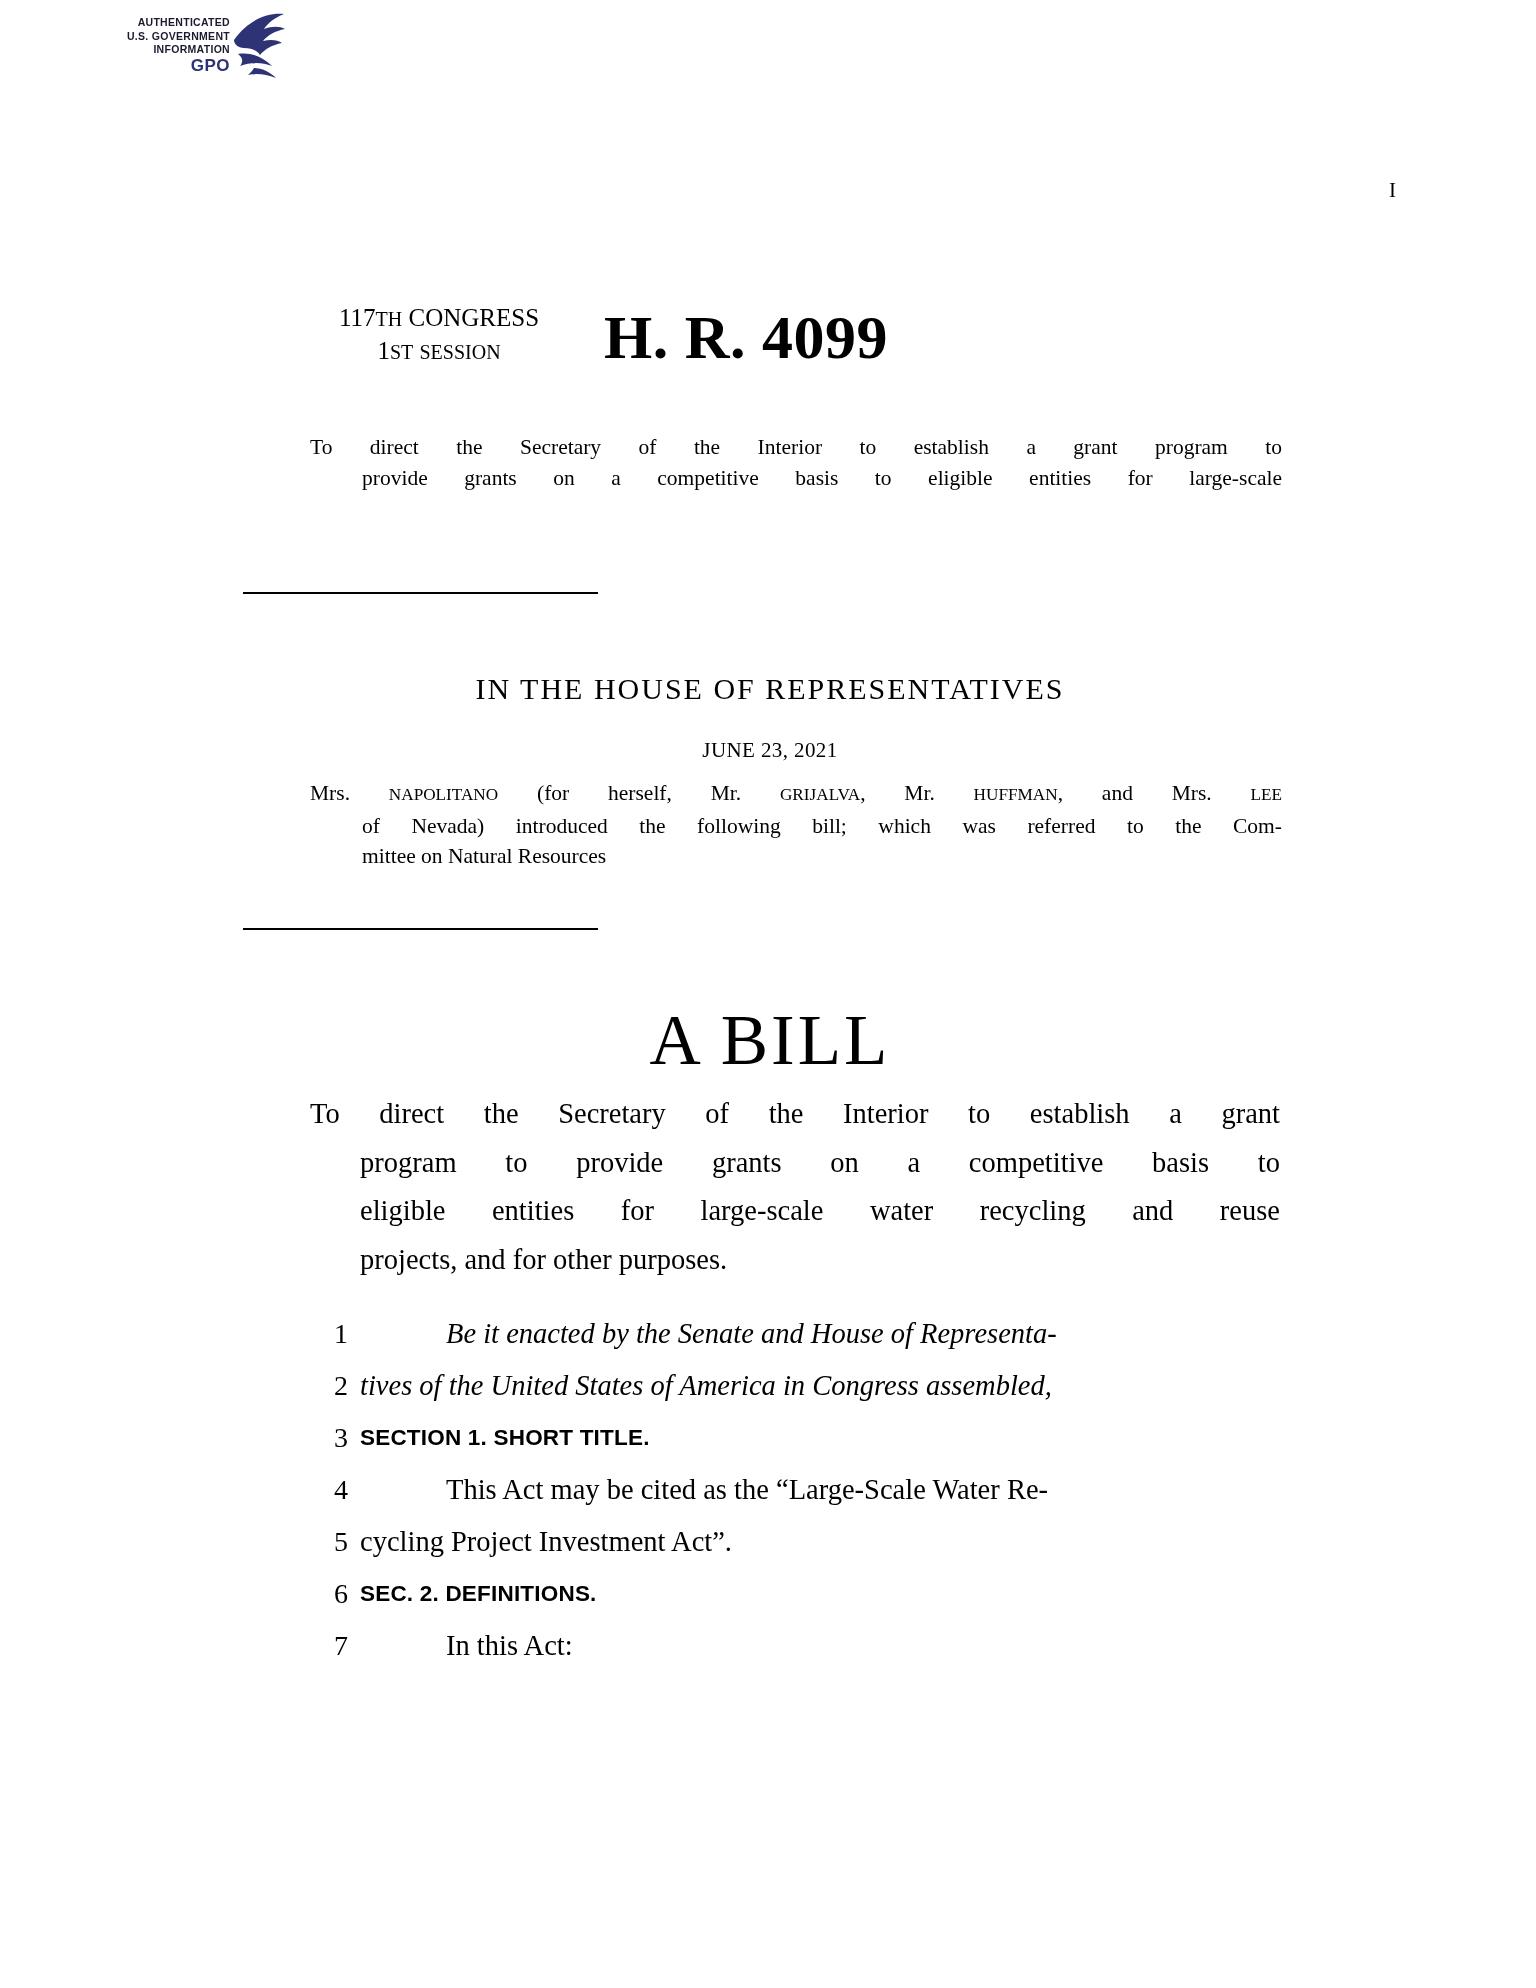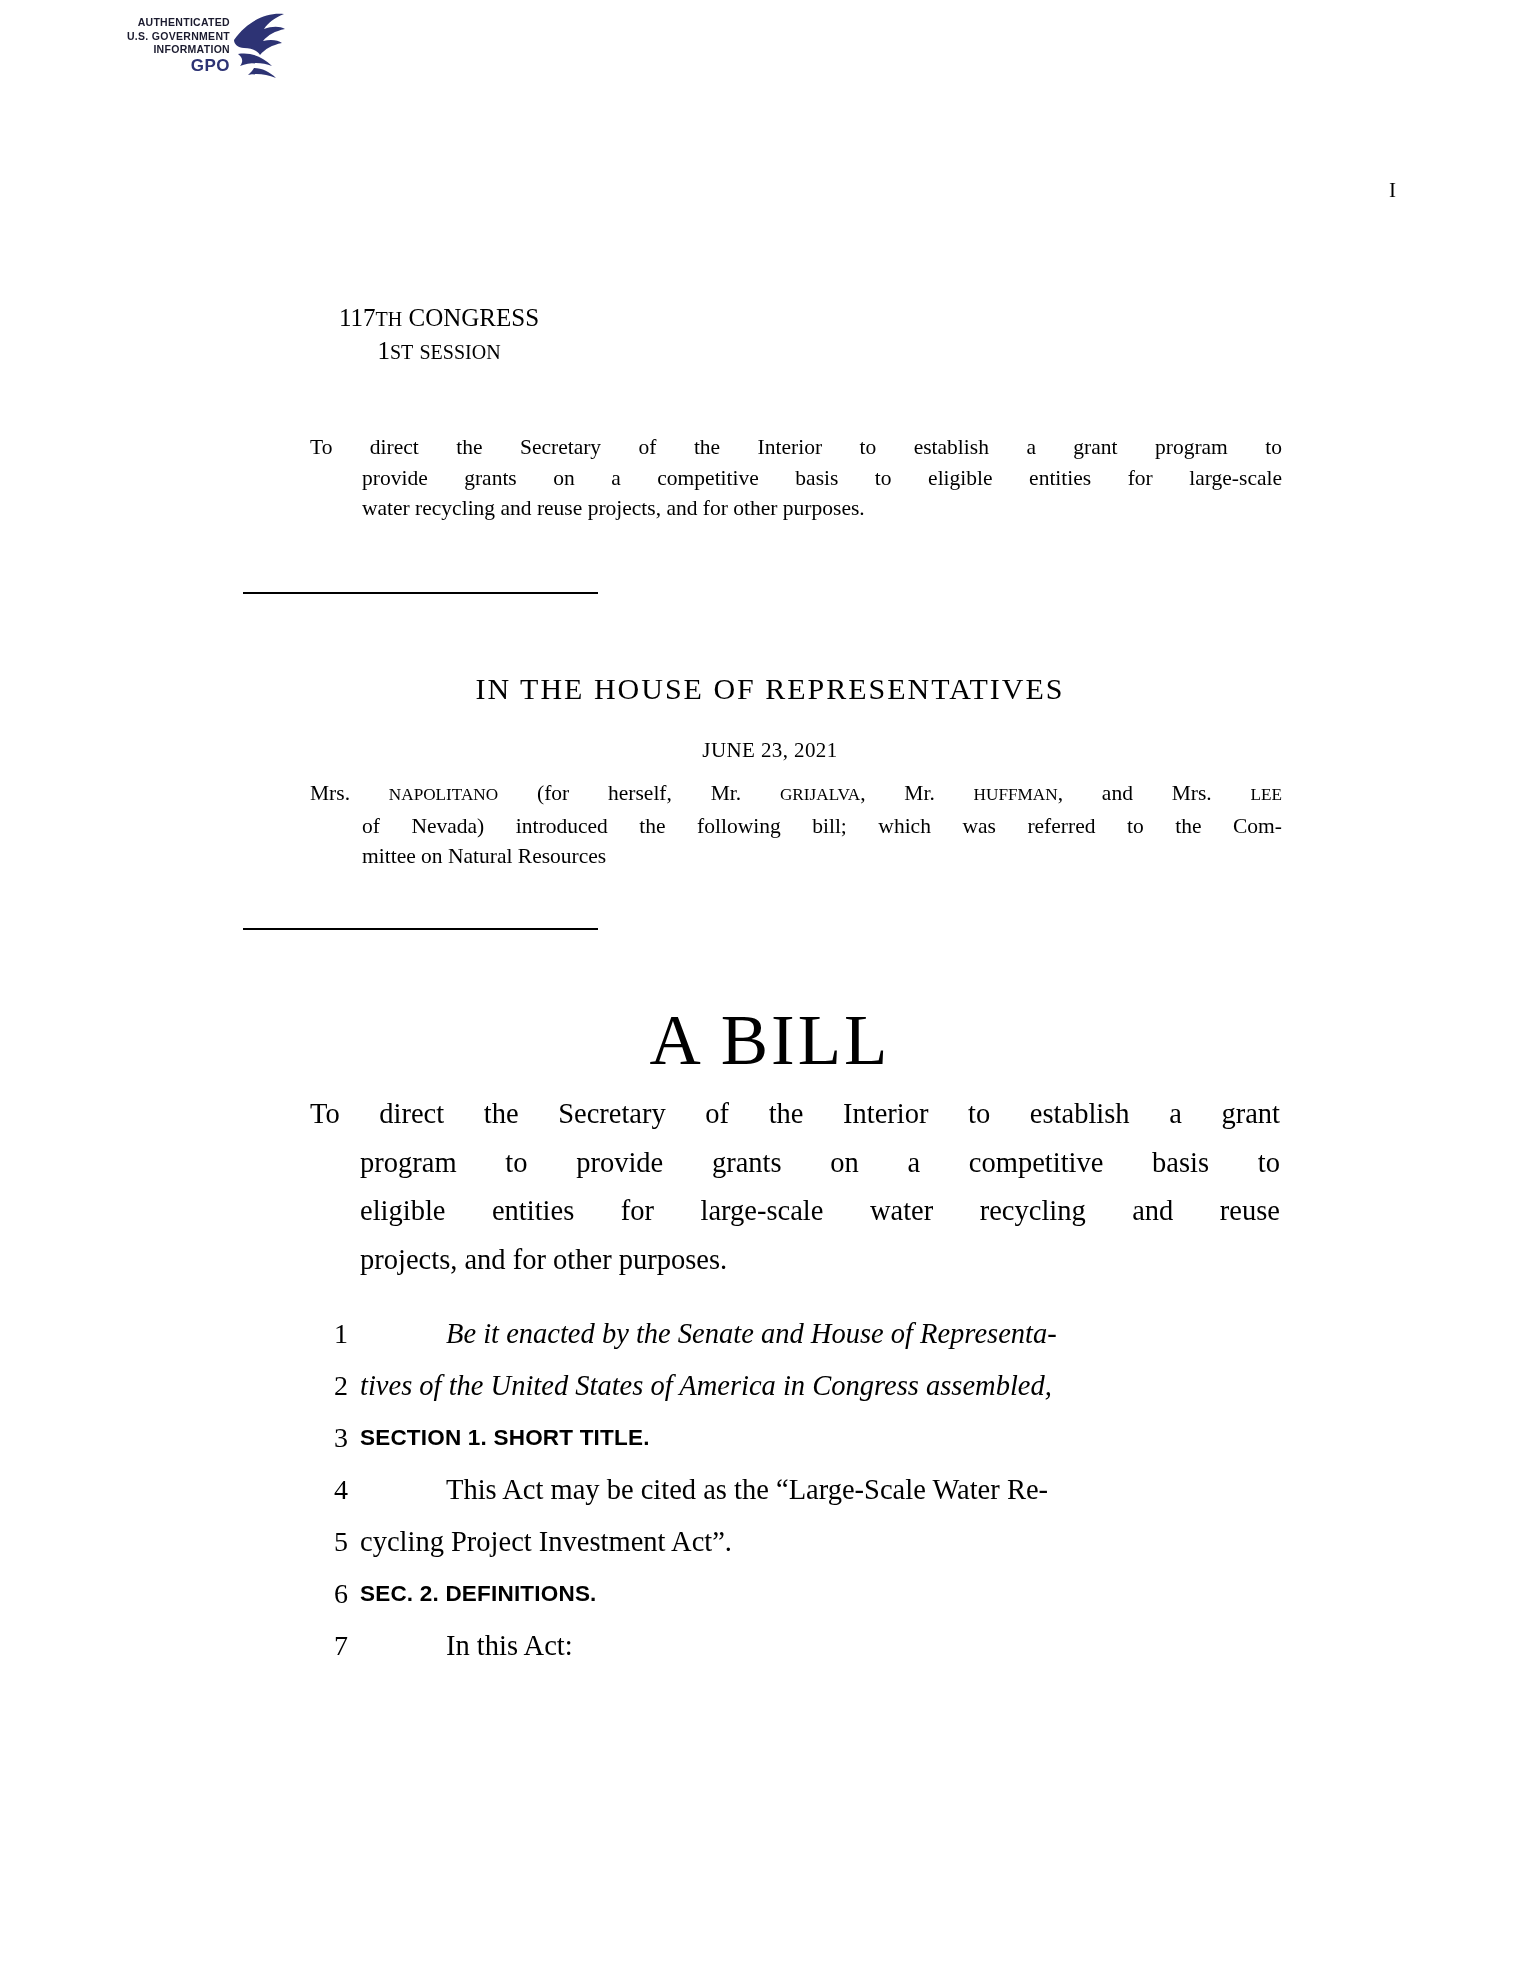--- a/index.html
+++ b/index.html
@@ -253,26 +253,26 @@
 
 <div id="content">
 
   <div class="bill-header">
     <div class="congress-block">
       <div class="congress-line"><span>117</span><span class="sc">TH</span>
         <span>CONGRESS</span></div>
       <div class="congress-line"><span>1</span><span class="sc">ST</span>
         <span class="sc">SESSION</span></div>
     </div>
+    <div class="bill-number">H. R. 4099</div>
   </div>
 
   <div class="summary">
       <div style="text-align: justify; text-align-last: justify; margin-left: -52px;">To direct the Secretary of the Interior to establish a grant program to</div>
       <div style="text-align: justify; text-align-last: justify;">provide grants on a competitive basis to eligible entities for large-scale</div>
-      <div style="text-align: left; text-align-last: left;">water recycling and reuse projects, and for other purposes.</div>
     </div>
 
   <div class="chamber">IN  THE  HOUSE  OF  REPRESENTATIVES</div>
 
   <div class="date-line"><span class="sc" style="font-size:1em">JUNE</span>
     <span>23, 2021</span></div>
 
   <div class="sponsors">
       <div style="text-align: justify; text-align-last: justify; margin-left: -52px;"><span>Mrs. </span><span class="sc">NAPOLITANO</span><span> (for herself, Mr. </span><span class="sc">GRIJALVA</span><span>, Mr. </span><span class="sc">HUFFMAN</span><span>, and Mrs. </span><span class="sc">LEE</span></div>
       <div style="text-align: justify; text-align-last: justify;">of Nevada) introduced the following bill; which was referred to the Com-</div>

